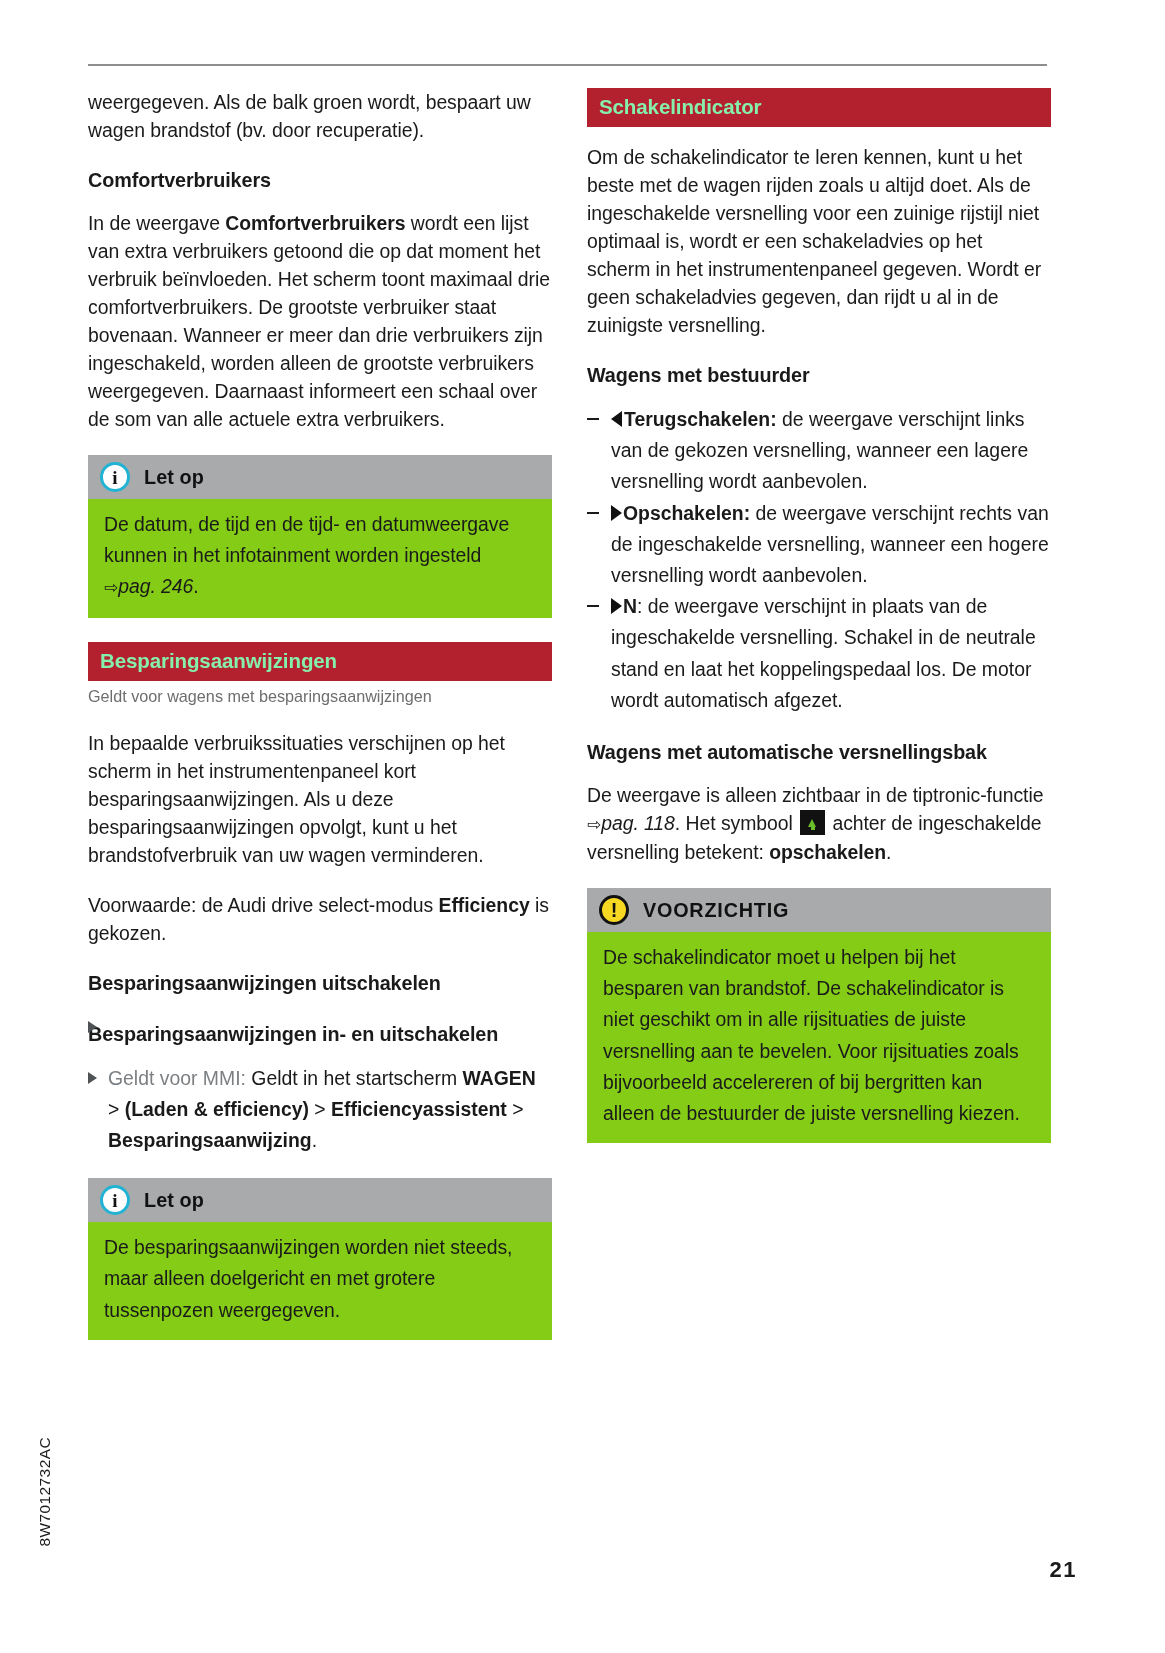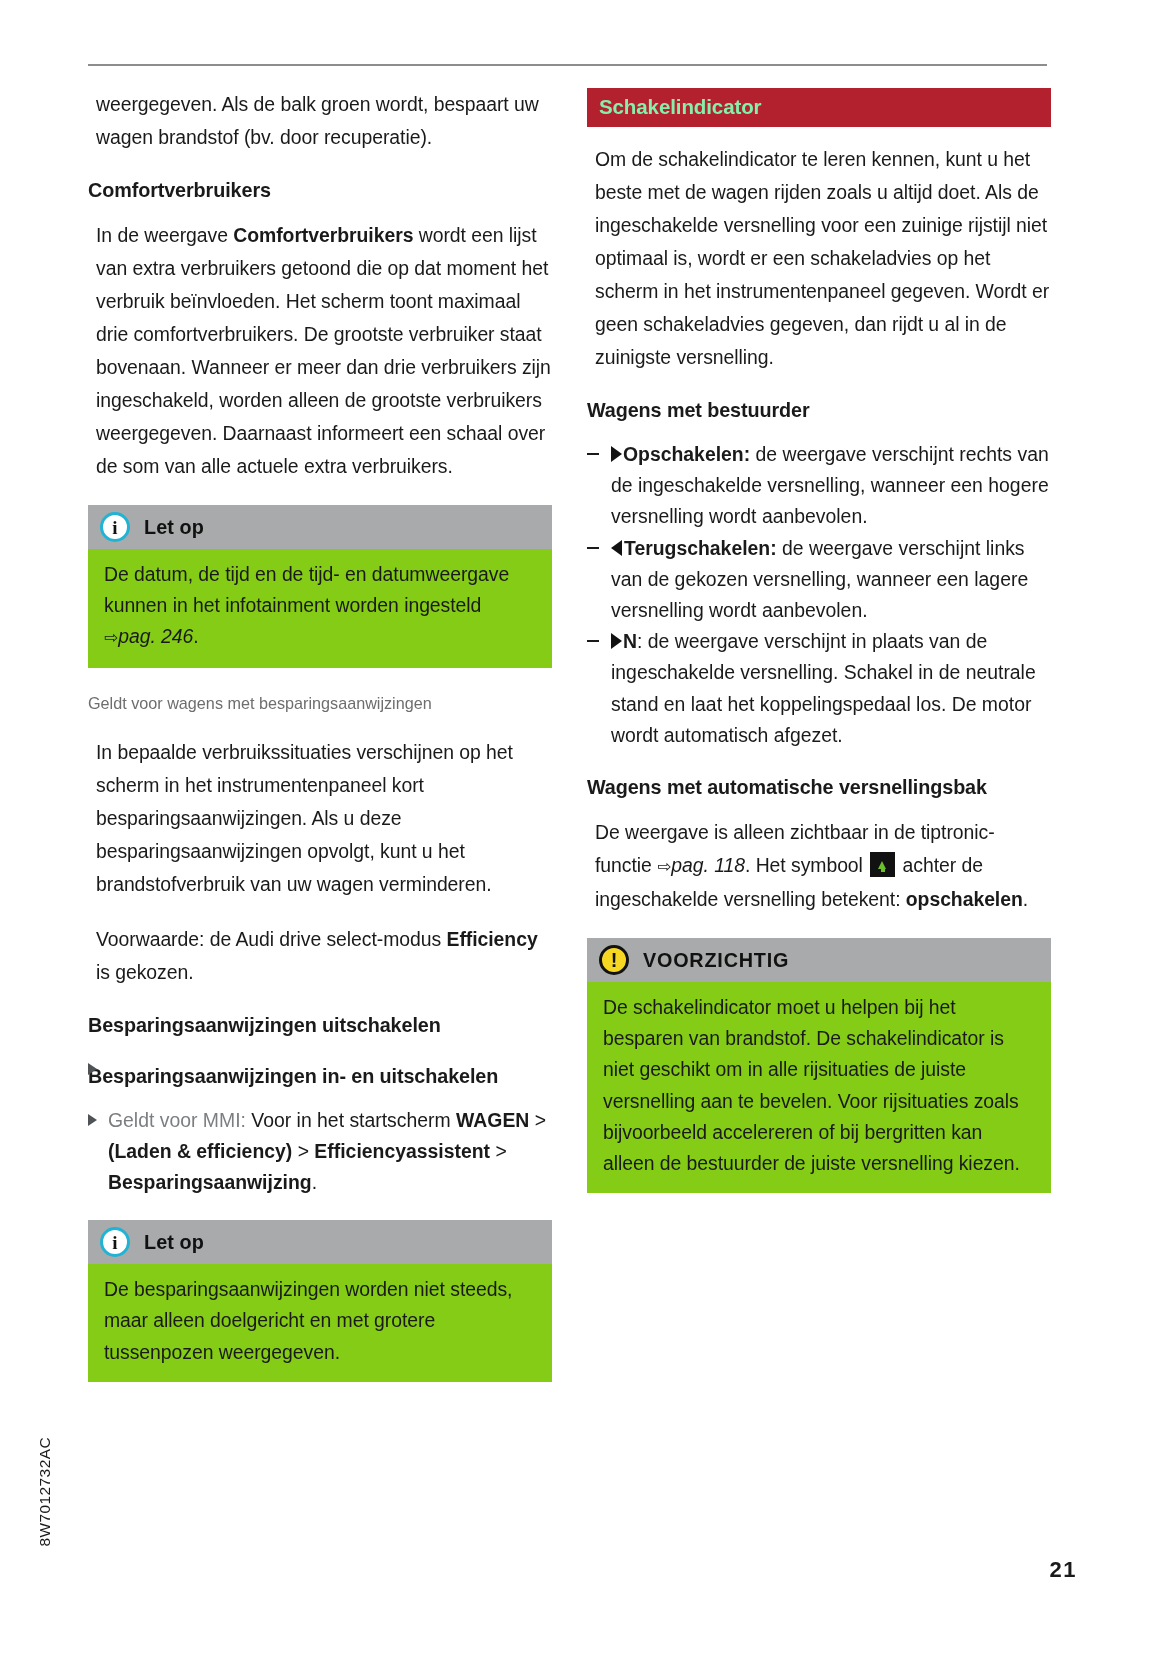--- a/index.html
+++ b/index.html
@@ -46,22 +46,22 @@
   .col {
     position: absolute;
     top: 88px;
     width: 464px;
   }
   .col-left  { left: 88px; }
   .col-right { left: 587px; }
 
   p, .para {
     font-size: 19.4px;
-    line-height: 33px;
-    margin: 0 0 22px 8px;
+    line-height: 28px;
+    margin: 0 0 22px 0;
     color: #1a1a1a;
     letter-spacing: -0.05px;
   }
   .para:last-child { margin-bottom: 0; }
 
   b, strong { font-weight: bold; }
 
   h2.subhead {
     font-size: 19.8px;
     line-height: 29px;
@@ -261,40 +261,41 @@
     <div class="box">
       <div class="box-head">
         <span class="icon-info">i</span>
         <span class="box-head-title">Let op</span>
       </div>
       <div class="box-body">
         <p><span>De datum, de tijd en de tijd- en datumweergave kunnen in het infotainment worden ingesteld </span><span class="ref-arrow">⇨</span><i class="ref">pag. 246</i><span>.</span></p>
       </div>
     </div>
 
+    <div class="section-bar tight">Besparingsaanwijzingen</div>
     <div class="section-sub">Geldt voor wagens met besparingsaanwijzingen</div>
 
     <p class="para">In bepaalde verbruikssituaties verschijnen op het scherm in het instrumentenpaneel kort besparingsaanwijzingen. Als u deze besparingsaanwijzingen opvolgt, kunt u het brandstofverbruik van uw wagen verminderen.</p>
 
     <p class="para"><span>Voorwaarde: de Audi drive select-modus </span><b>Efficiency</b><span> is gekozen.</span></p>
 
     <h2 class="subhead">Besparingsaanwijzingen uitschakelen</h2>
 
     <ul class="bullets">
       <li>
         <span class="tri"></span>
       </li>
     </ul>
 
     <h2 class="subhead">Besparingsaanwijzingen in- en uitschakelen</h2>
 
     <ul class="bullets">
       <li>
         <span class="tri"></span>
-        <span class="gray-lead">Geldt voor MMI:</span><span> Voor in het startscherm </span><b>WAGEN</b><span> &gt; </span><b>(Laden &amp; efficiency)</b><span> &gt; </span><b>Efficiencyassistent</b><span> &gt; </span><b>Besparingsaanwijzing</b><span>.</span>
+        <span class="gray-lead">Geldt voor MMI:</span><span> Geldt in het startscherm </span><b>WAGEN</b><span> &gt; </span><b>(Laden &amp; efficiency)</b><span> &gt; </span><b>Efficiencyassistent</b><span> &gt; </span><b>Besparingsaanwijzing</b><span>.</span>
       </li>
     </ul>
 
     <div class="box">
       <div class="box-head">
         <span class="icon-info">i</span>
         <span class="box-head-title">Let op</span>
       </div>
       <div class="box-body">
         <p>De besparingsaanwijzingen worden niet steeds, maar alleen doelgericht en met grotere tussenpozen weergegeven.</p>
@@ -307,25 +308,25 @@
 
     <div class="section-bar">Schakelindicator</div>
 
     <p class="para" style="margin-top:16px;">Om de schakelindicator te leren kennen, kunt u het beste met de wagen rijden zoals u altijd doet. Als de ingeschakelde versnelling voor een zuinige rijstijl niet optimaal is, wordt er een schakeladvies op het scherm in het instrumentenpaneel gegeven. Wordt er geen schakeladvies gegeven, dan rijdt u al in de zuinigste versnelling.</p>
 
     <h2 class="subhead">Wagens met bestuurder</h2>
 
     <ul class="dashlist">
       <li>
         <span class="dash"></span>
+        <span class="geardown"></span><b>Terugschakelen:</b><span> de weergave verschijnt links van de gekozen versnelling, wanneer een lagere versnelling wordt aanbevolen.</span>
+      </li>
+      <li>
+        <span class="dash"></span>
         <span class="gearup"></span><b>Opschakelen:</b><span> de weergave verschijnt rechts van de ingeschakelde versnelling, wanneer een hogere versnelling wordt aanbevolen.</span>
-      </li>
-      <li>
-        <span class="dash"></span>
-        <span class="geardown"></span><b>Terugschakelen:</b><span> de weergave verschijnt links van de gekozen versnelling, wanneer een lagere versnelling wordt aanbevolen.</span>
       </li>
       <li>
         <span class="dash"></span>
         <span class="gearup"></span><b>N</b><span>: de weergave verschijnt in plaats van de ingeschakelde versnelling. Schakel in de neutrale stand en laat het koppelingspedaal los. De motor wordt automatisch afgezet.</span>
       </li>
     </ul>
 
     <h2 class="subhead">Wagens met automatische versnellingsbak</h2>
 
     <p class="para"><span>De weergave is alleen zichtbaar in de tiptronic-functie </span><span class="ref-arrow">⇨</span><i class="ref">pag. 118</i><span>. Het symbool </span><span class="symbol-shift"></span><span> achter de ingeschakelde versnelling betekent: </span><b>opschakelen</b><span>.</span></p>

